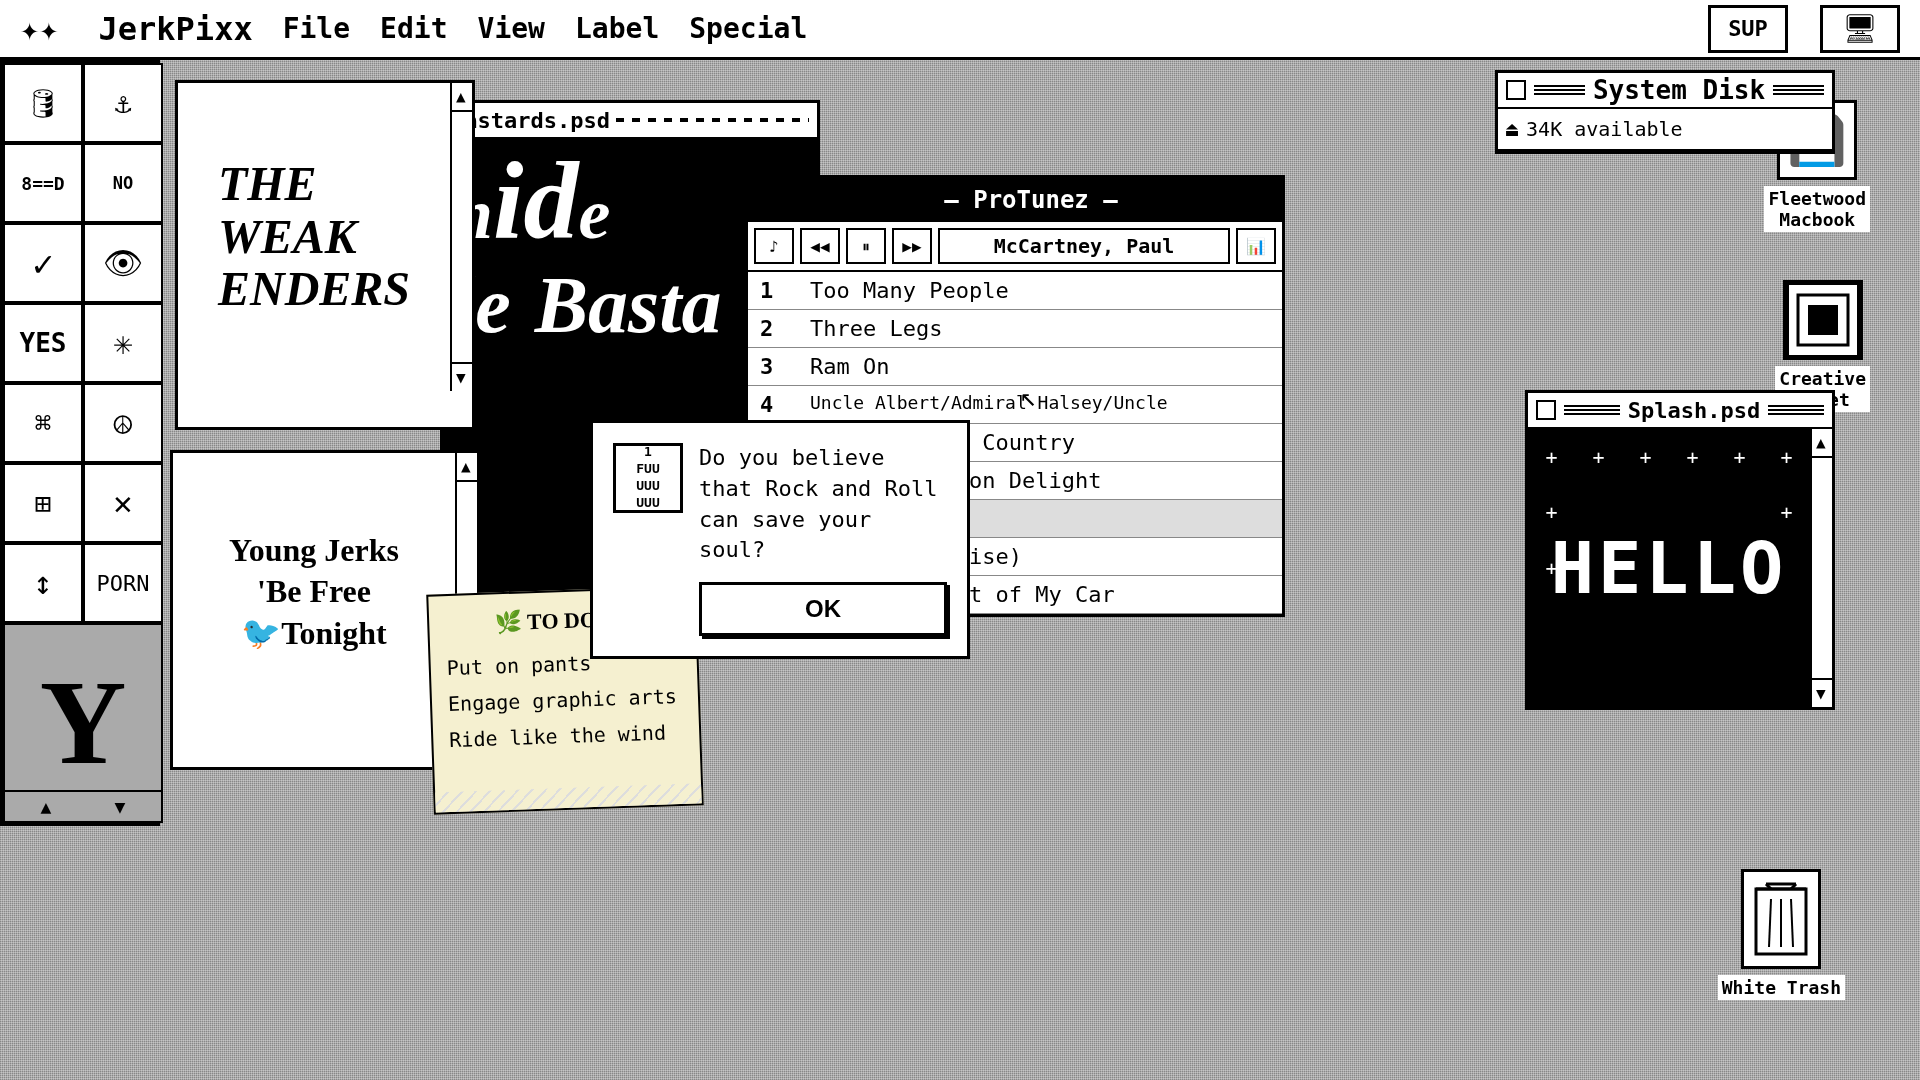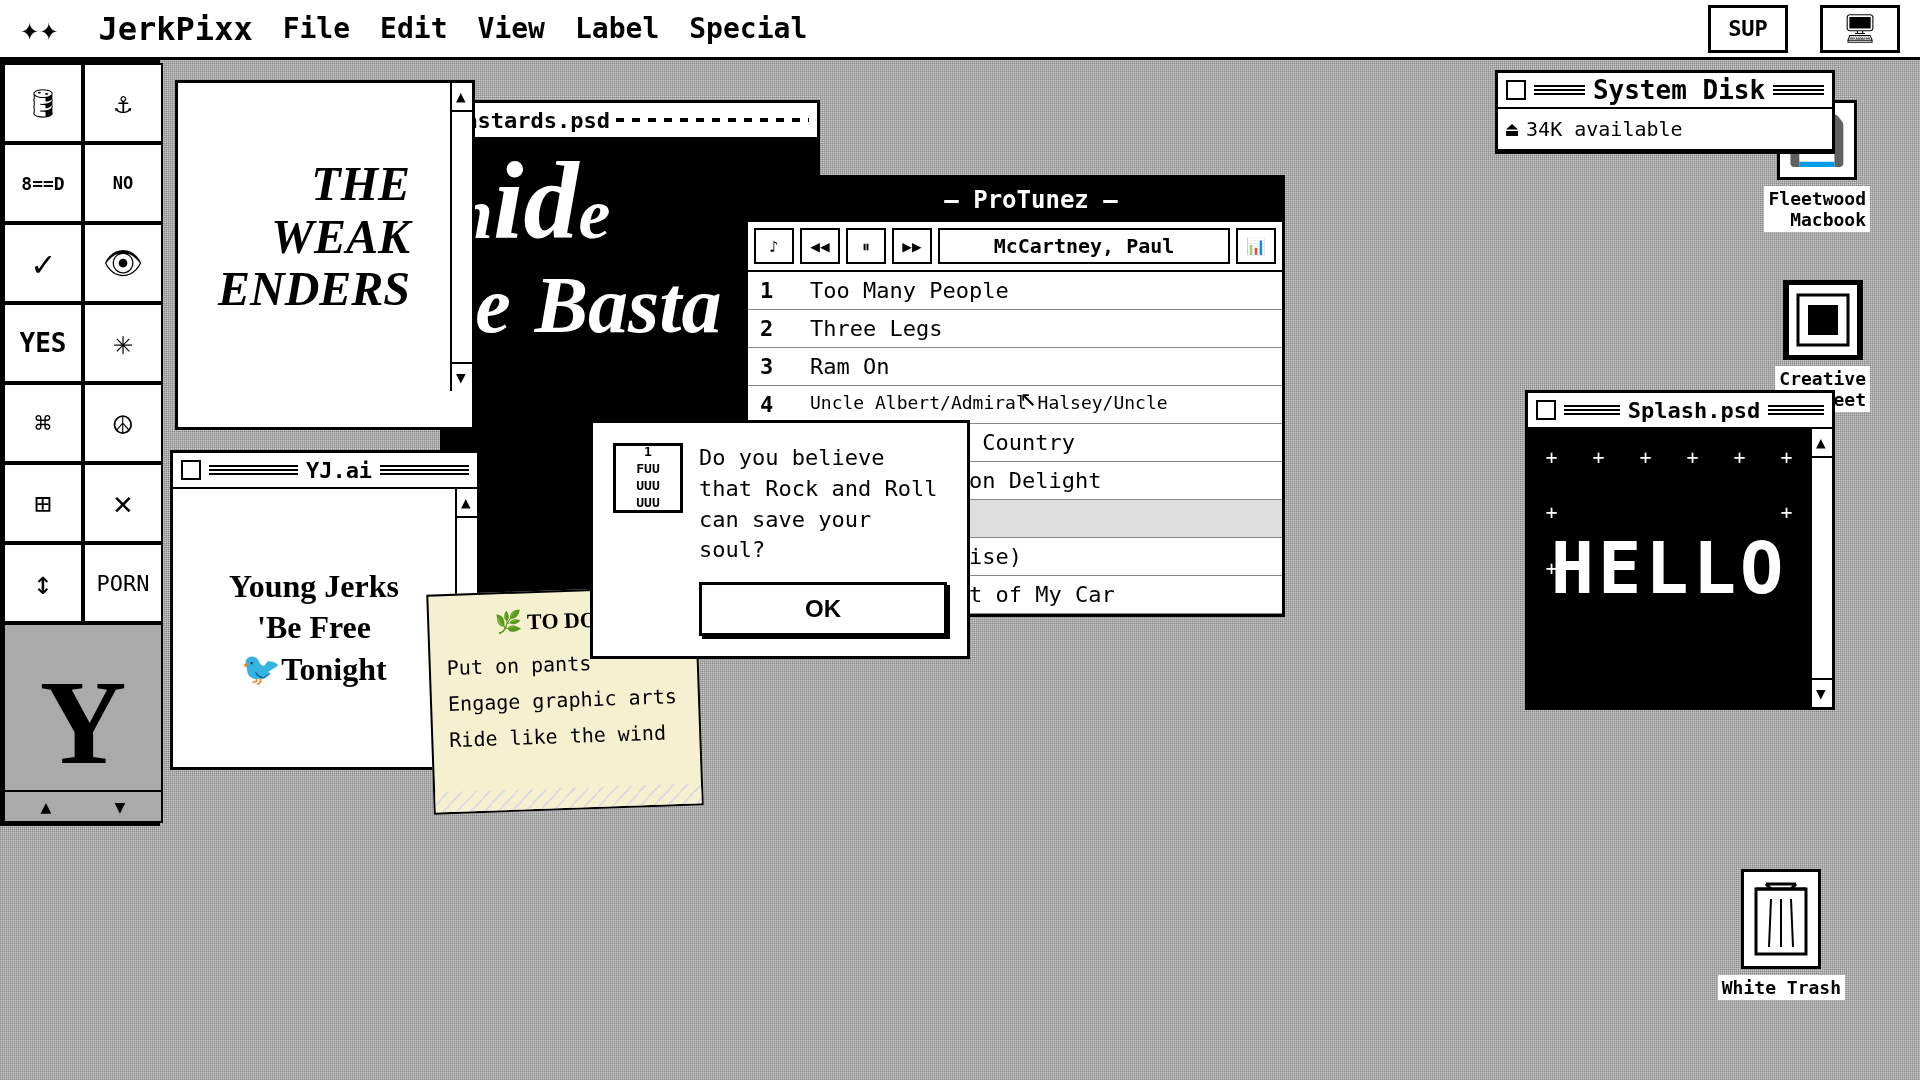--- a/index.html
+++ b/index.html
@@ -208,21 +208,21 @@
       background: white;
       display: flex;
       align-items: center;
       justify-content: center;
       font-size: 32px;
     }
 
     .icon-label {
       font-size: 18px;
       font-weight: bold;
-      text-align: right;
+      text-align: center;
       background: white;
       padding: 2px 4px;
     }
 
     
     .enders-window {
       position: absolute;
       top: 80px;
       left: 175px;
       width: 300px;
@@ -334,21 +334,21 @@
     .white-trash-icon {
       position: absolute;
       bottom: 80px;
       right: 75px;
     }
 
     
     .weak-enders-text {
       font-size: 48px;
       font-weight: 900;
-      text-align: right;
+      text-align: left;
       font-style: italic;
       padding: 20px;
       line-height: 1.1;
       font-family: Georgia, serif;
     }
 
     .young-jerks-text {
       font-size: 32px;
       font-weight: 900;
       text-align: center;
@@ -433,34 +433,20 @@
     </div>
     <div style="position:relative; height:calc(100% - 36px); overflow:hidden; background:black;">
       <div style="color:white; font-size:96px; font-weight:900; font-family:Georgia,serif; font-style:italic; line-height:0.95; padding:10px; position:absolute; top:0; left:0;">
         <span style="font-size:72px;">h</span><span style="font-size:110px;">i</span><span style="font-size:110px;">d</span><span style="font-size:72px;">e</span><br>
         <span style="font-size:80px;">le</span> <span style="font-size:80px;">Basta</span>
       </div>
     </div>
   </div>
 
   <div class="yj-window">
-    <div class="window-titlebar">
-      <div class="titlebar-btn"></div>
-      <div style="display:flex; flex-direction:column; gap:2px; flex:1;">
-        <div style="height:2px; background:black;"></div>
-        <div style="height:2px; background:black;"></div>
-        <div style="height:2px; background:black;"></div>
-      </div>
-      <span class="window-title" style="font-size:22px;">YJ.ai</span>
-      <div style="display:flex; flex-direction:column; gap:2px; flex:1;">
-        <div style="height:2px; background:black;"></div>
-        <div style="height:2px; background:black;"></div>
-        <div style="height:2px; background:black;"></div>
-      </div>
-    </div>
     <div style="display:flex; height:calc(100% - 36px);">
       <div style="flex:1; display:flex; align-items:center; justify-content:center;">
         <div class="young-jerks-text">
           Young Jerks<br>'Be Free<br>🐦Tonight
         </div>
       </div>
       <div style="width:22px; border-left:2px solid black; display:flex; flex-direction:column; justify-content:space-between;">
         <div style="padding:4px; font-size:16px; cursor:pointer; border-bottom:2px solid black;">▲</div>
         <div style="padding:4px; font-size:16px; cursor:pointer; border-top:2px solid black;">▼</div>
       </div>

